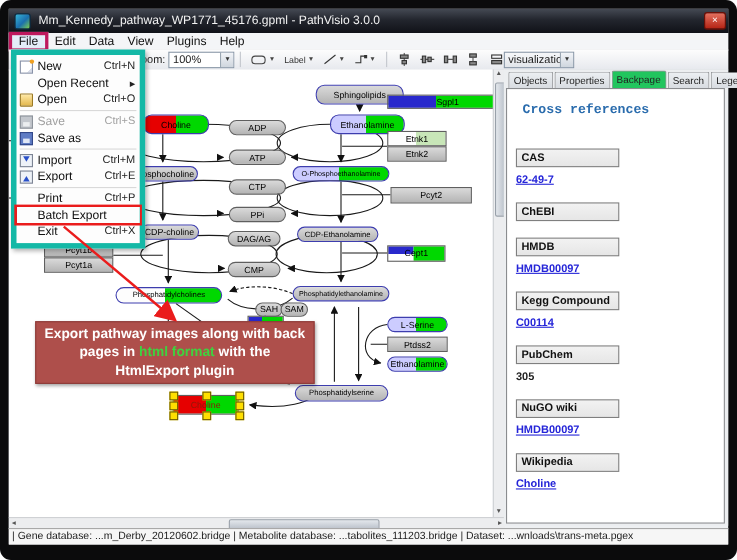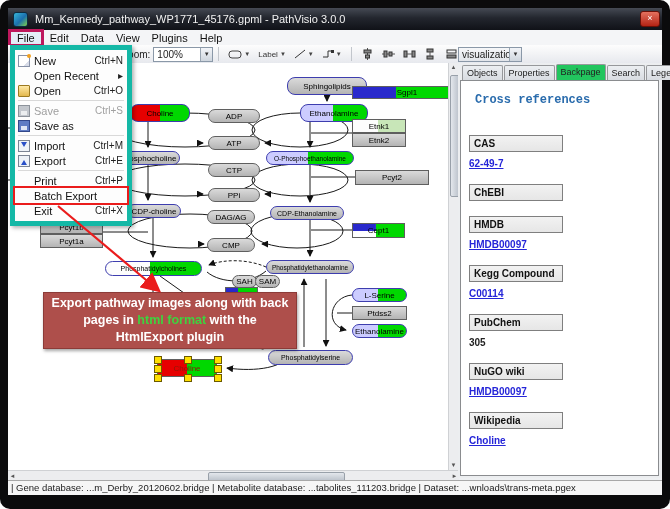--- a/index.html
+++ b/index.html
@@ -33,21 +33,21 @@
   .pill{border-radius:8px;}
   .b-blue{border-color:#3d3dae;}
   .st-red-green{background:linear-gradient(90deg,var(--node_red) 0 50%,var(--node_green) 50% 100%);}
   .st-lav-green{background:linear-gradient(90deg,var(--node_lavender) 0 48%,var(--node_green) 48% 100%);}
   .st-white-green{background:linear-gradient(90deg,#fdfdfd 0 46%,var(--node_green) 46% 100%);}
   .st-white-palegreen{background:linear-gradient(90deg,#fdfdfd 0 48%,var(--node_palegreen) 48% 100%);}
   .st-blue-green{background:linear-gradient(90deg,var(--node_blue) 0 40%,var(--node_green) 40% 100%);}
   .st-cept{background:linear-gradient(var(--node_green),var(--node_green)) right/55% 100% no-repeat,linear-gradient(180deg,var(--node_blue) 0 50%,#ffffff 50% 100%) left/45% 100% no-repeat;}
   .handle{position:absolute;z-index:4;width:6px;height:6px;background:var(--selection_yellow);border:1px solid #6b5a00;}
   
-  .callout{position:absolute;left:35px;top:229px;width:252px;height:55px;z-index:6;background:var(--callout_bg);border:1px solid var(--callout_border);box-shadow:1px 2px 3px rgba(0,0,0,.35);color:#fff;font-weight:bold;font-size:12.5px;display:flex;flex-direction:column;justify-content:center;text-align:center;line-height:17px;}
+  .callout{position:absolute;left:24px;top:229px;width:252px;height:55px;z-index:6;background:var(--callout_bg);border:1px solid var(--callout_border);box-shadow:1px 2px 3px rgba(0,0,0,.35);color:#fff;font-weight:bold;font-size:12.5px;display:flex;flex-direction:column;justify-content:center;text-align:center;line-height:17px;}
   .co-hl{color:var(--callout_green);}
   
   .vscroll{position:absolute;left:440px;top:55px;width:10px;height:407px;background:#ecedef;border-left:1px solid #cfd1d4;font-size:6px;color:#555;}
   .vthumb{position:absolute;left:1px;top:12px;width:8px;height:120px;background:linear-gradient(90deg,#e3e7ec,#b9c0c9);border:1px solid #98a0a9;border-radius:2px;}
   .sarrow{position:absolute;width:9px;height:9px;text-align:center;line-height:9px;}
   .hscroll{position:absolute;left:0;top:462px;width:451px;height:10px;background:#ecedef;border-top:1px solid #cfd1d4;font-size:6px;color:#555;}
   .hthumb{position:absolute;left:200px;top:1px;width:135px;height:8px;background:linear-gradient(180deg,#e3e7ec,#b9c0c9);border:1px solid #98a0a9;border-radius:2px;}
   
   .panel{position:absolute;left:450px;top:55px;width:204px;height:415px;background:#eceef0;}
   .tabs{display:flex;align-items:flex-end;height:17px;padding-left:4px;}

